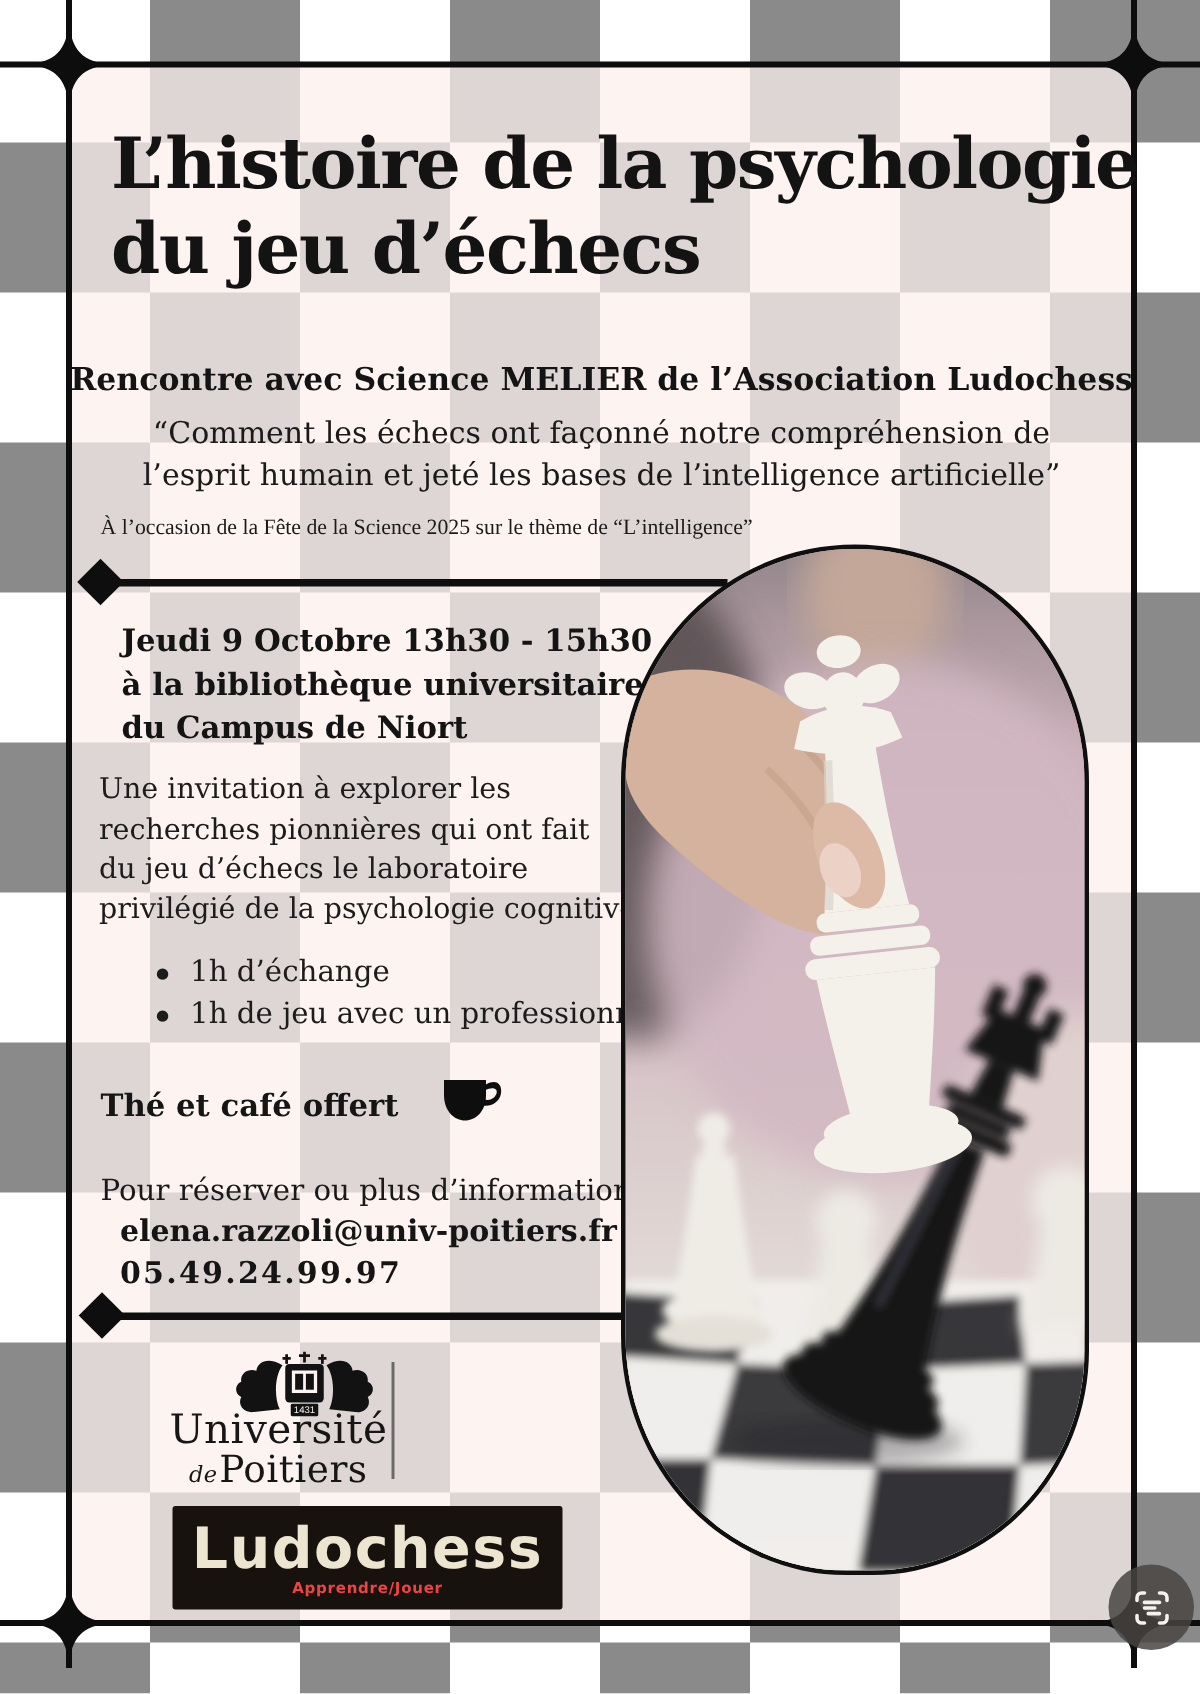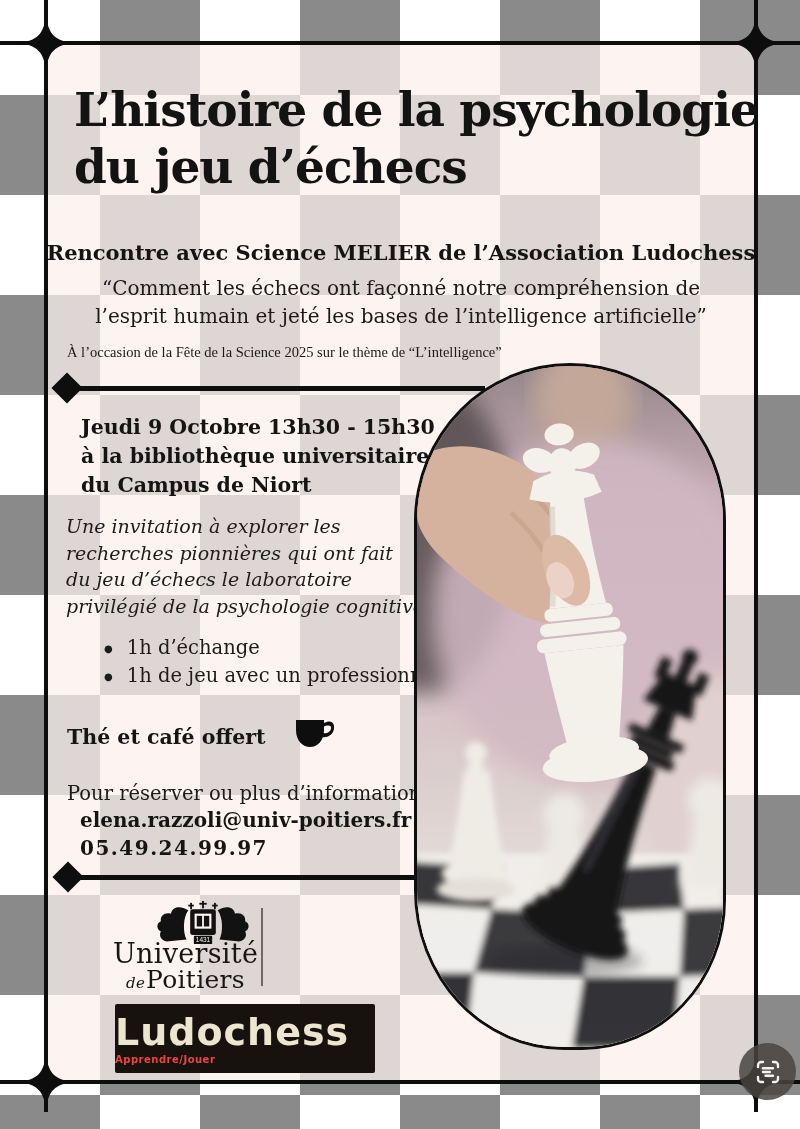--- a/index.html
+++ b/index.html
@@ -25,40 +25,40 @@
          letter-spacing:-1px;color:#131313;}
   .subtitle{left:46px;top:240px;width:710px;text-align:center;font-weight:700;
             font-size:21px;color:#141414;}
   .quote{left:46px;top:274px;width:710px;text-align:center;font-size:20px;line-height:1.4;color:#1a1a1a;}
   .note{left:67px;top:344px;font-family:"Liberation Serif",serif;font-size:14.5px;color:#1a1a1a;}
 
   .divider{height:5px;background:#0e0e0e;}
   .diamond{width:22px;height:22px;background:#0e0e0e;transform:rotate(45deg);}
 
   .datetime{left:81px;top:413px;font-size:20.5px;font-weight:700;line-height:1.42;color:#141414;}
-  .bodytext{left:66px;top:513px;font-size:19px;line-height:1.4;color:#1c1c1c;font-style:italic;}
+  .bodytext{left:66px;top:513px;font-size:19px;line-height:1.4;color:#1c1c1c;}
   .bullets{left:92px;top:622px;font-size:19.5px;line-height:1.45;color:#1c1c1c;
            list-style:none;margin:12px;padding:0;}
   .bullets li::before{content:"●";font-size:10px;vertical-align:2px;margin-right:14px;}
   .offer{left:67px;top:725px;width:225px;font-size:20.5px;font-weight:700;}
   .contact-intro{left:67px;top:782px;font-size:19.5px;color:#1a1a1a;}
   .contact-email{left:80px;top:808px;font-size:20px;font-weight:700;}
   .contact-phone{left:80px;top:836px;font-size:20px;font-weight:700;letter-spacing:1.5px;}
 
   .up-wordmark{left:113px;top:938px;font-size:27px;color:#161616;letter-spacing:.3px;}
   .up-line2{margin-top:-4px;margin-left:13px;font-size:25px;}
   .up-de{font-style:italic;font-size:15px;margin-right:1px;}
   .logo-sep{left:261px;top:908px;width:2px;height:78px;background:#6a6a6a;}
   .campus{left:283px;top:917px;font-family:"Liberation Sans",sans-serif;color:#121212;line-height:1.08;}
   .campus .l1{font-size:24px;font-weight:700;}
   .campus .de{font-size:16px;font-weight:400;}
   .campus .l2b{font-size:24px;font-weight:700;}
 
   .ludo-box{left:115px;top:1004px;width:260px;height:69px;background:#17120e;border-radius:2px;
-            display:flex;flex-direction:column;align-items:flex-start;justify-content:center;}
+            display:flex;flex-direction:column;align-items:center;justify-content:center;}
   .ludo-name{font-family:"DejaVu Sans","Liberation Sans",sans-serif;font-weight:700;
              font-size:38px;color:#ece5cf;letter-spacing:1px;line-height:1;}
   .ludo-tag{font-family:"DejaVu Sans",sans-serif;font-weight:700;font-size:10px;color:#ef4444;
             letter-spacing:.5px;margin-top:3px;}
 
   .photo{left:414px;top:363px;width:312px;height:687px;border:3px solid #0f0f0f;
          border-radius:158px 158px 146px 152px / 160px 160px 152px 162px;
          overflow:hidden;box-sizing:border-box;background:#d8c6c9;}
   .photo svg{display:block;width:100%;height:100%;}
 

